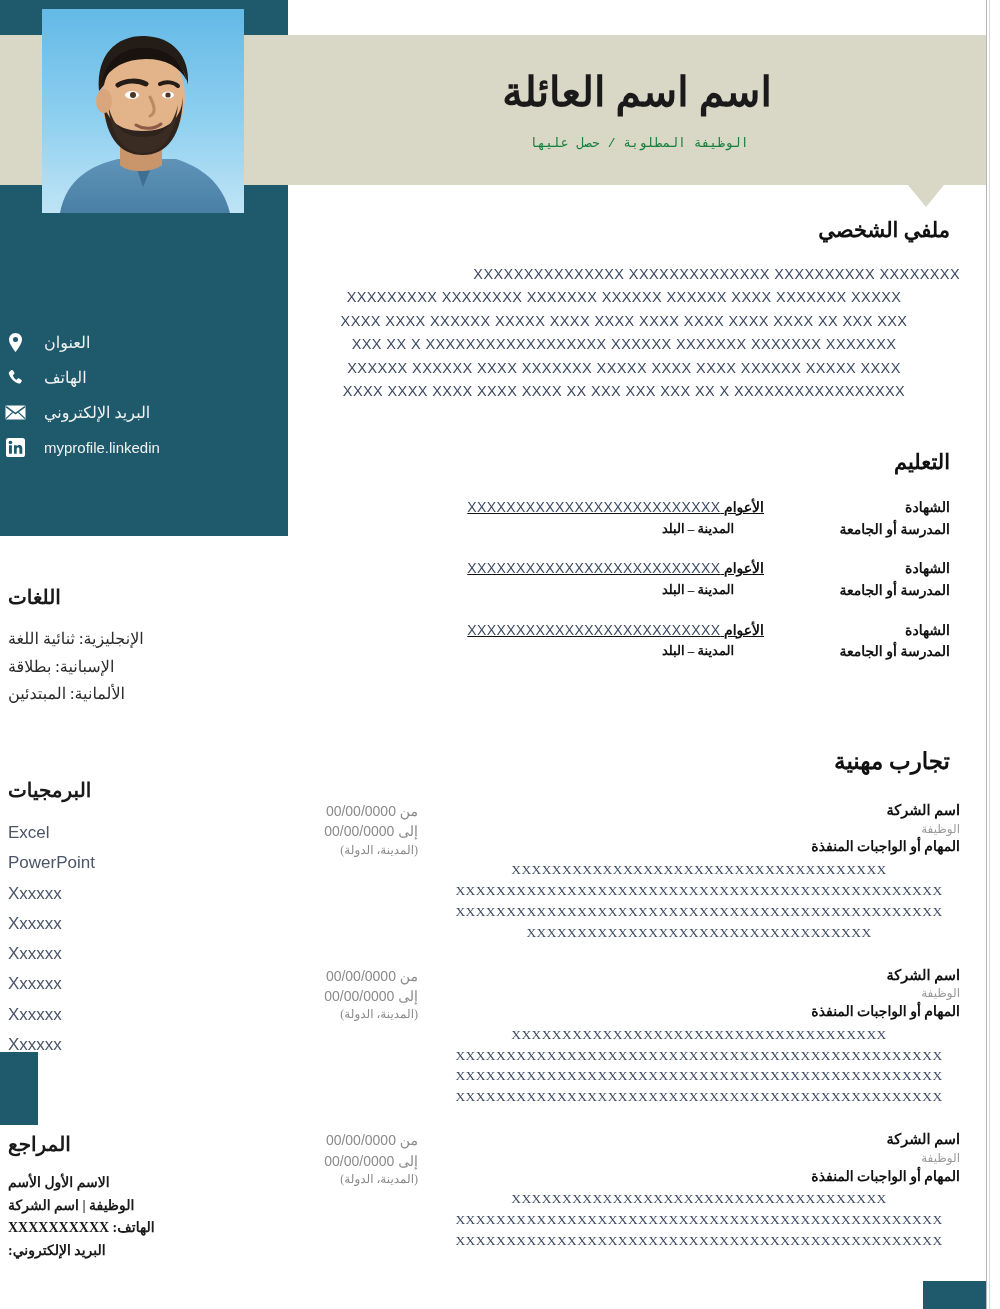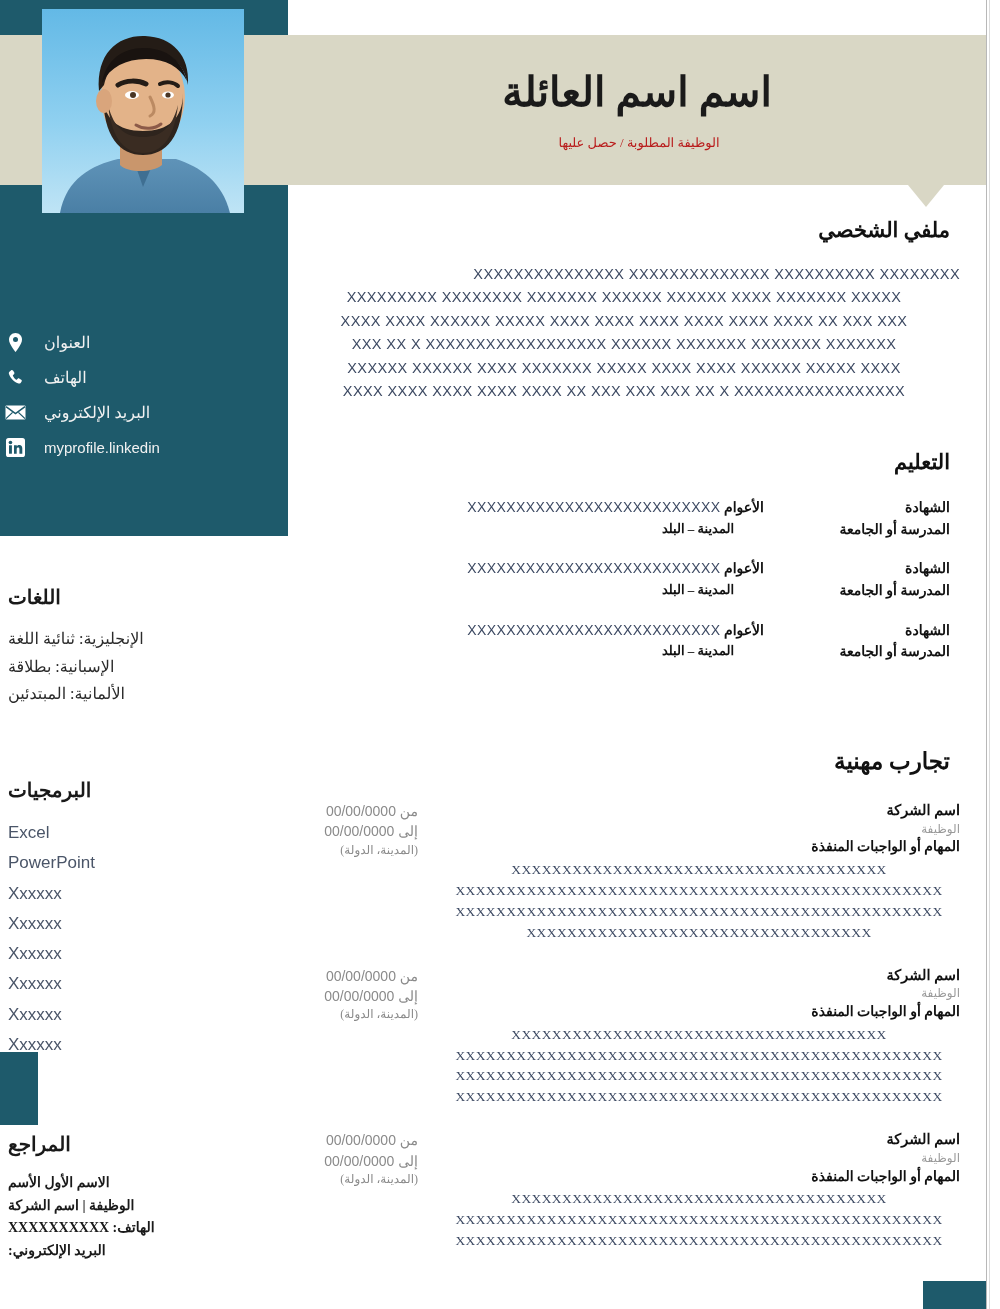--- a/index.html
+++ b/index.html
@@ -106,23 +106,23 @@
     font-family: "Liberation Serif", "DejaVu Serif", serif;
     font-size: 41px;
     font-weight: bold;
     color: #1a1a1a;
     line-height: 1.15;
     letter-spacing: 0;
     margin: 0 0 6px 0;
     direction: rtl;
   }
   .header-subtitle {
-    font-family: Liberation Serif, serif;
+    font-family: Liberation Mono, monospace;
     font-size: 13px;
-    color: #b91c1c;
+    color: #15803d;
     direction: rtl;
     margin: 12px 0 0 4px;
   }
   .header-notch {
     position: absolute;
     left: 908px;
     top: 185px;
     width: 0;
     height: 0;
     border-left: 18px solid transparent;
@@ -276,20 +276,21 @@
     direction: rtl;
   }
   .edu-years {
     font-family: "Liberation Serif", "DejaVu Serif", serif;
     font-size: 14px;
     font-weight: bold;
     color: #121212;
     line-height: 1.55;
     direction: rtl;
     text-align: right;
+    text-decoration: underline;
   }
   .edu-years .xs {
     font-family: "Liberation Sans", sans-serif;
     color: #3d4a63;
     font-weight: normal;
     letter-spacing: 0.4px;
   }
   .edu-place {
     font-family: "Liberation Serif", "DejaVu Serif", serif;
     font-size: 13px;

